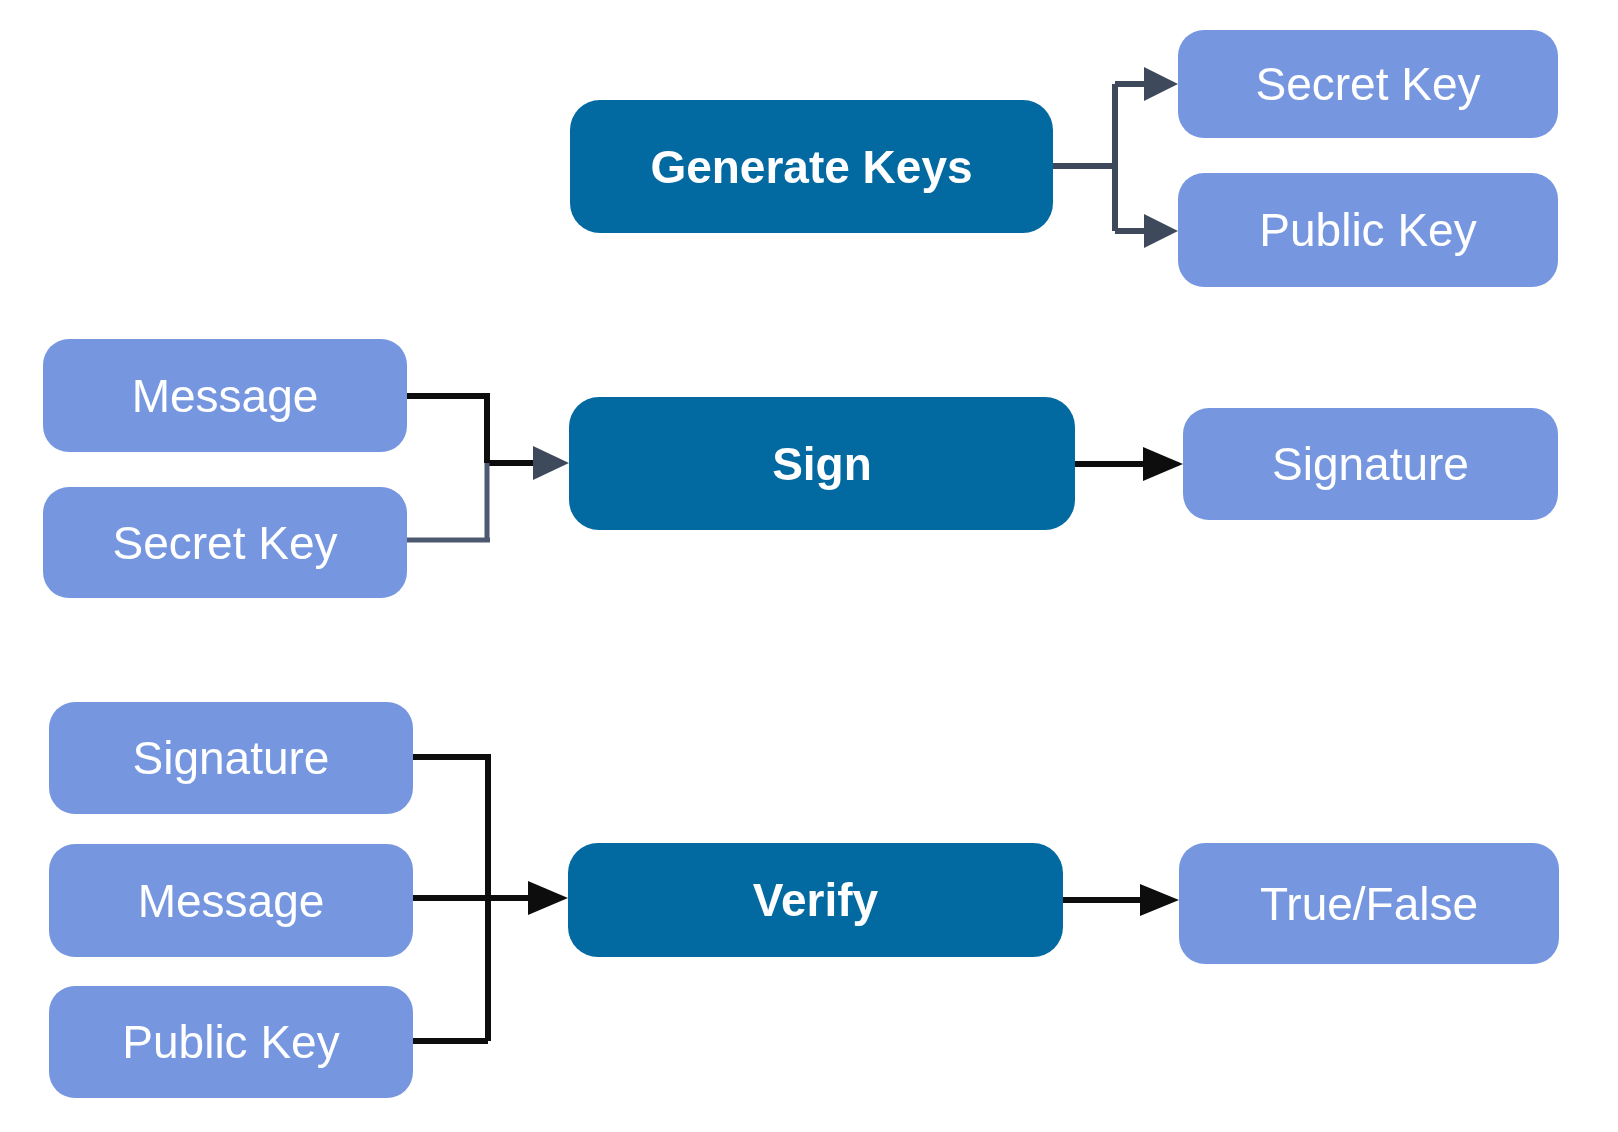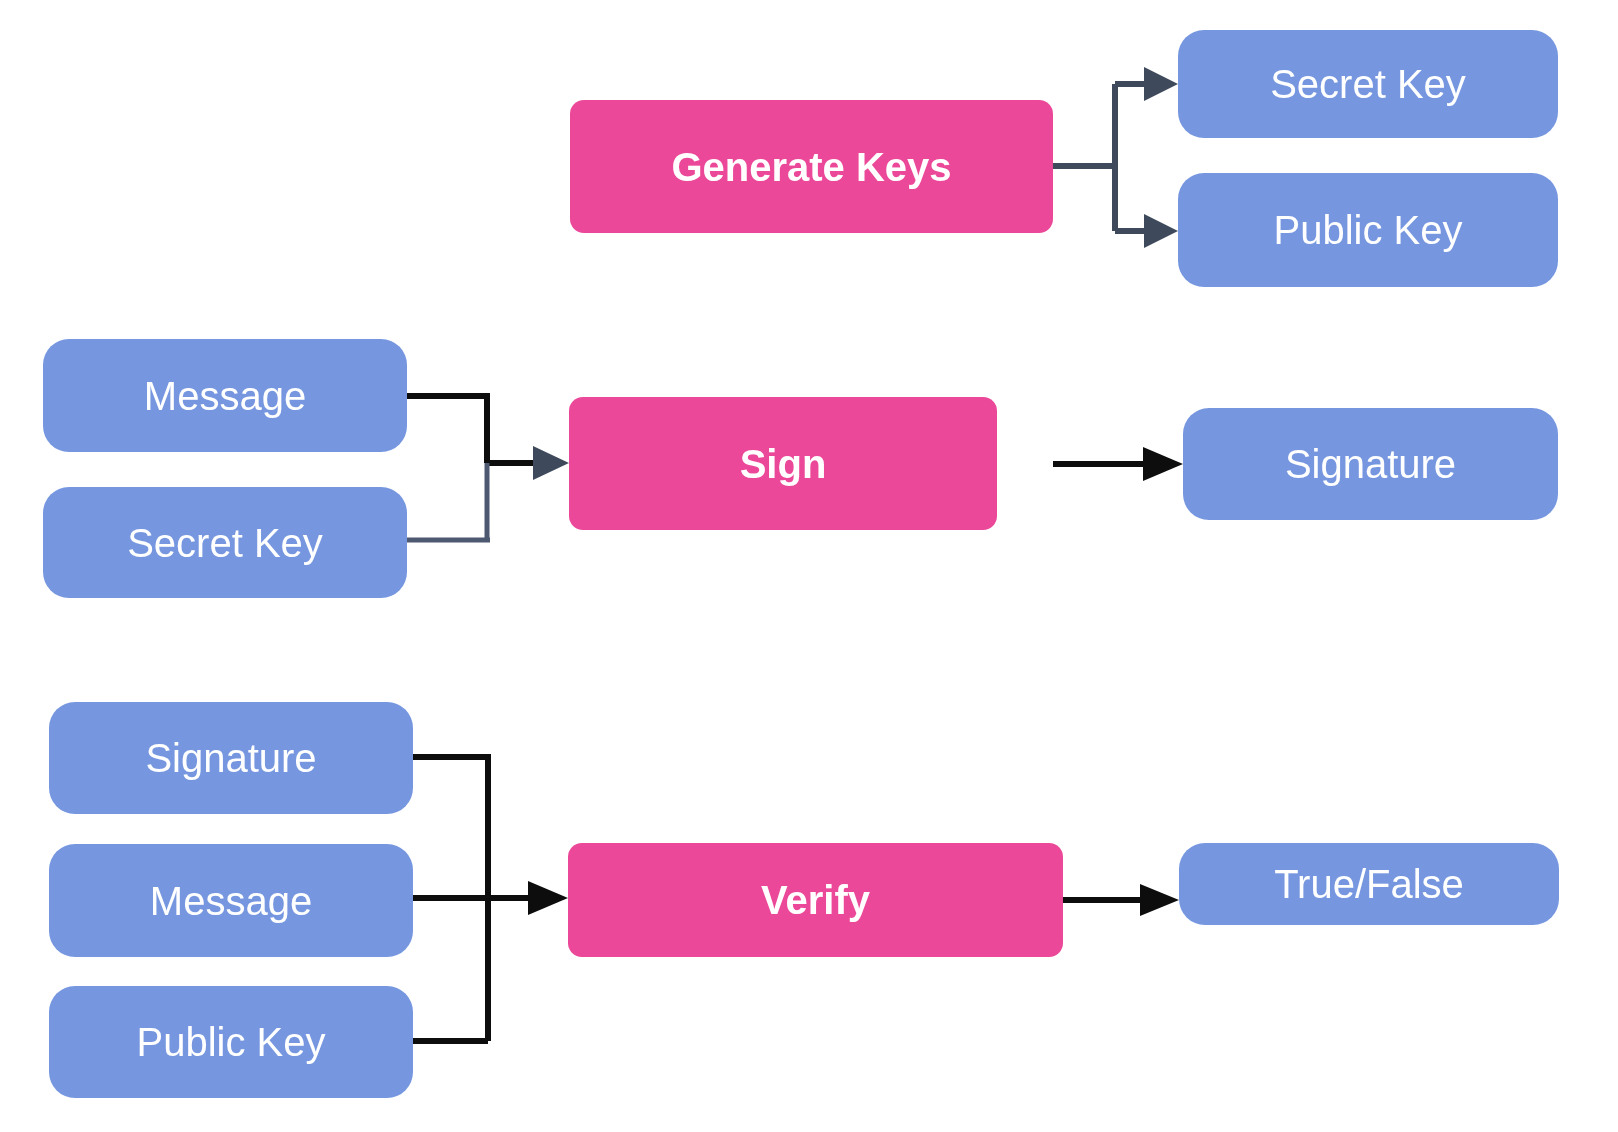--- a/index.html
+++ b/index.html
@@ -7,32 +7,32 @@
     position:relative;
     width:1618px;height:1132px;
     background:#ffffff;
     font-family:"Liberation Sans", sans-serif;
     overflow:hidden;
   }
   .node{
     position:absolute;
     display:flex;align-items:center;justify-content:center;
     color:#ffffff;
-    font-size:40px;
+    font-size:46px;
     line-height:1;
     text-align:center;
     box-sizing:border-box;
   }
   .node.data{
     background:#7697E0;
     border-radius:26px;
   }
   .node.process{
-    background:#ec4899;
-    border-radius:14px;
+    background:#0369a1;
+    border-radius:30px;
     font-weight:bold;
   }
   #wires{position:absolute;left:0;top:0;}
 </style>
 </head>
 <body>
 
 <div id="canvas">
 
   <svg id="wires" width="1618" height="1132" viewBox="0 0 1618 1132">
@@ -81,36 +81,36 @@
   <div class="node data" style="left:1178px;top:173px;width:380px;height:114px;">
     <span>Public Key</span>
   </div>
 
   <div class="node data" style="left:43px;top:339px;width:364px;height:113px;">
     <span>Message</span>
   </div>
   <div class="node data" style="left:43px;top:487px;width:364px;height:111px;">
     <span>Secret Key</span>
   </div>
-  <div class="node process" style="left:569px;top:397px;width:428px;height:133px;">
+  <div class="node process" style="left:569px;top:397px;width:506px;height:133px;">
     <span>Sign</span>
   </div>
   <div class="node data" style="left:1183px;top:408px;width:375px;height:112px;">
     <span>Signature</span>
   </div>
 
   <div class="node data" style="left:49px;top:702px;width:364px;height:112px;">
     <span>Signature</span>
   </div>
   <div class="node data" style="left:49px;top:844px;width:364px;height:113px;">
     <span>Message</span>
   </div>
   <div class="node data" style="left:49px;top:986px;width:364px;height:112px;">
     <span>Public Key</span>
   </div>
   <div class="node process" style="left:568px;top:843px;width:495px;height:114px;">
     <span>Verify</span>
   </div>
-  <div class="node data" style="left:1179px;top:843px;width:380px;height:82px;">
+  <div class="node data" style="left:1179px;top:843px;width:380px;height:121px;">
     <span>True/False</span>
   </div>
 
 </div>
 
 </body></html>

